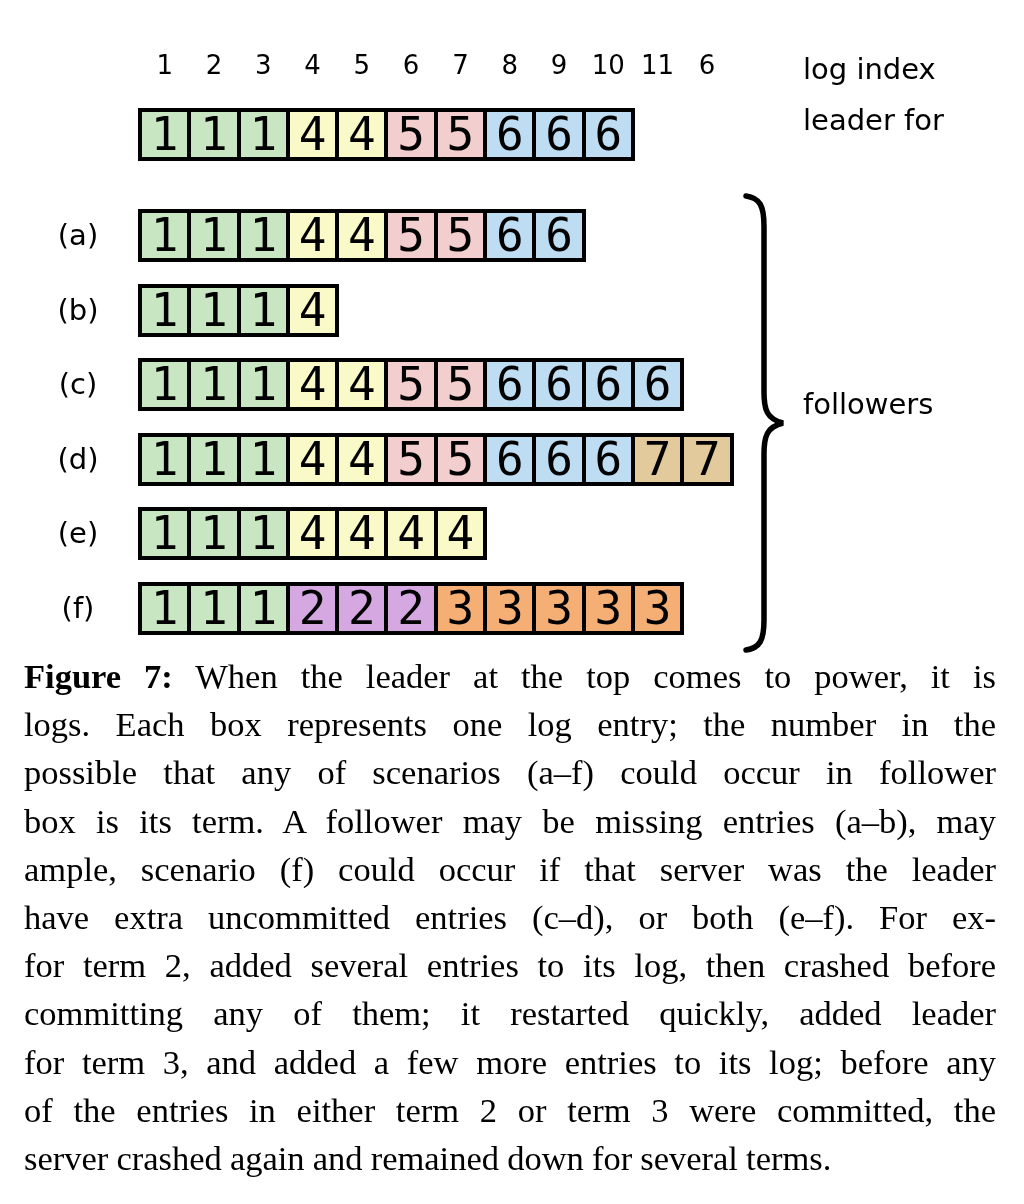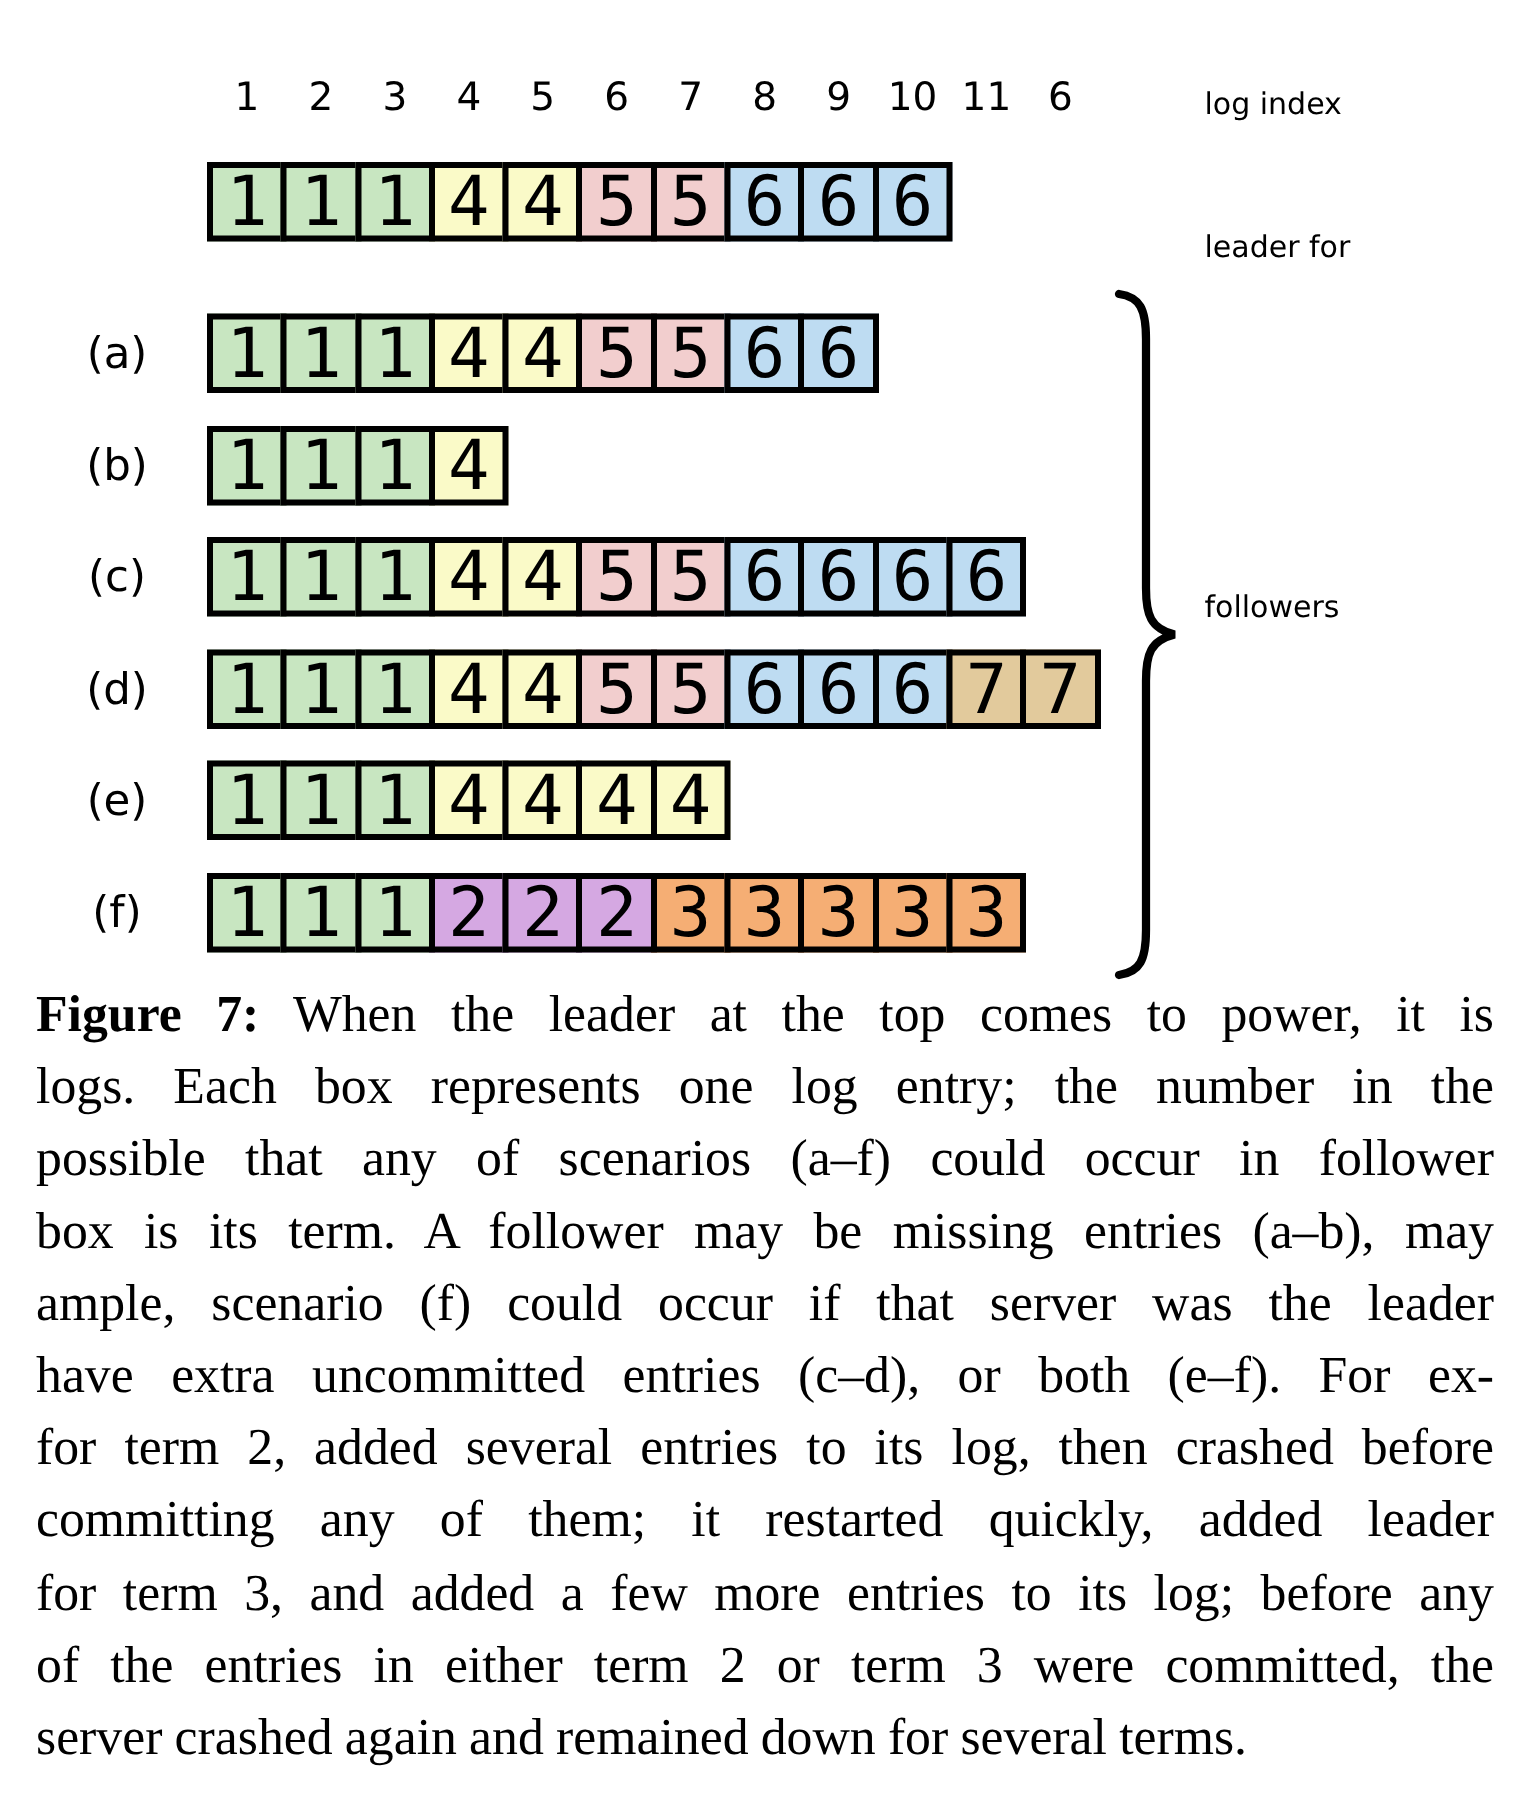--- a/index.html
+++ b/index.html
@@ -16,21 +16,21 @@
             border:4px solid #000;display:flex;align-items:center;justify-content:center;
             font-family:"DejaVu Sans Mono","DejaVu Sans",sans-serif;
             font-size:46px;line-height:45px;font-weight:400;}
   .log-cell:first-child{margin-left:0;}
 
   
   .row-label{position:absolute;left:38px;width:80px;height:53px;line-height:53px;
              text-align:center;font-size:29px;}
 
   
-  .side-label{position:absolute;left:803px;font-size:20px;line-height:39px;white-space:nowrap;}
+  .side-label{position:absolute;left:803px;font-size:29px;line-height:39px;white-space:nowrap;}
 
   
   .brace{position:absolute;left:736px;top:190px;}
 
   
   .caption{position:absolute;left:24px;top:652px;width:972px;
            font-family:"Liberation Serif",serif;font-size:34.5px;line-height:48.2px;
            word-spacing:-0.5px;}
   .cap-line{text-align:justify;text-align-last:justify;}
   .cap-line.last{text-align-last:left;}
@@ -144,21 +144,21 @@
       </div>
     </div>
 
   <svg class="brace" width="60" height="465" viewBox="0 0 60 465">
     <path d="M10,6 C24,8 28,16 28,36 L28,202 C28,220 31,229 47,233
              C31,237 28,246 28,264 L28,430 C28,450 24,458 10,460" fill="none" stroke="#000" stroke-width="5.5" stroke-linecap="round"></path>
   </svg>
 
   <div class="side-label" style="top:50px;">log index</div>
 
-  <div class="side-label" style="top:101px;margin-top:44px;">
+  <div class="side-label" style="top:101px;">
     <div>leader for</div>
   </div>
 
   <div class="side-label" style="top:385px;">
     <div>followers</div>
   </div>
 
   <div class="caption" id="caption-container">
       <div class="cap-line"><span class="cap-bold">Figure 7:</span> When the leader at the top comes to power, it is</div>
       <div class="cap-line">logs. Each box represents one log entry; the number in the</div>

